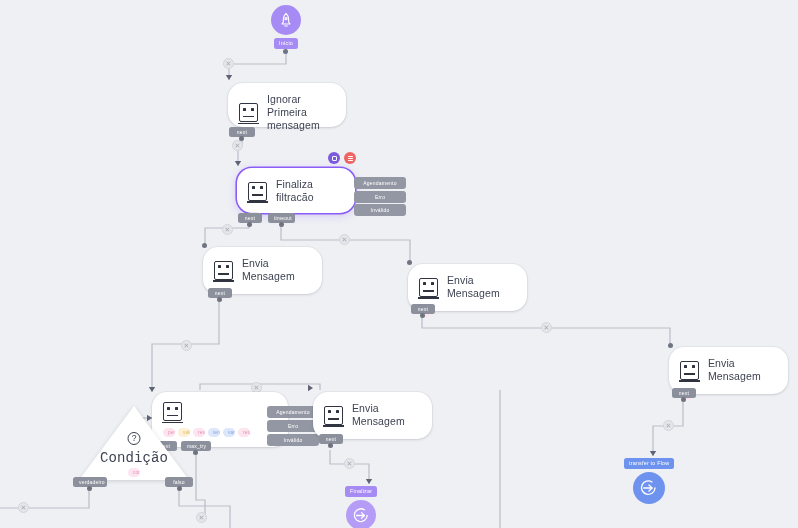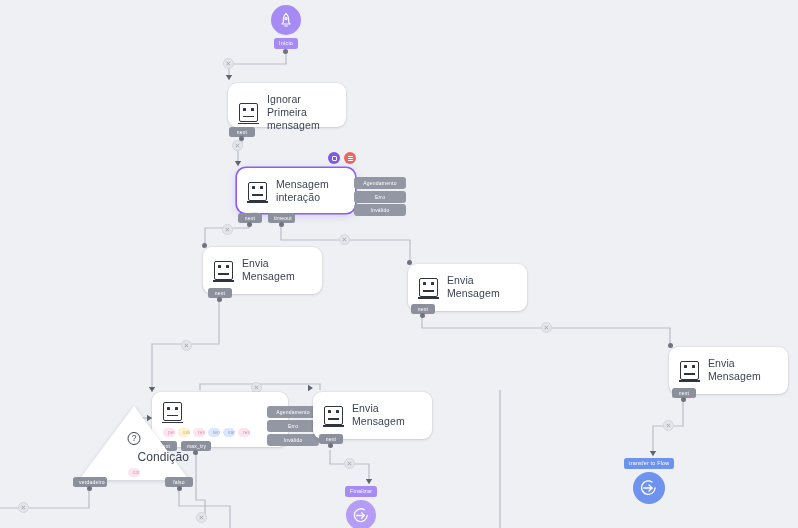--- a/index.html
+++ b/index.html
@@ -13,21 +13,21 @@
     position: relative;
     width: 798px; height: 528px;
     background: #eef0f4;
   }
   #edges { position: absolute; inset: 0; width: 798px; height: 528px; pointer-events: none; }
 
   
   .node {
     position: absolute;
     background: #ffffff;
-    border-radius: 9px;
+    border-radius: 15px;
     box-shadow: 0 1px 3px rgba(20,25,40,.13), 0 0 0 1px rgba(20,25,40,.035);
     padding: 10px 12px 3px 11px;
   }
   .node.selected {
     box-shadow: 0 0 0 1.6px #8b5cf6, 0 2px 10px rgba(139,92,246,.30);
   }
   .node-head { display: flex; align-items: center; gap: 9px; }
   .node-title {
     font-size: 10.5px;
     color: #3e4352;
@@ -144,24 +144,25 @@
   .tri-wrap { position: absolute; }
   .tri {
     width: 0; height: 0;
     border-left: 55px solid transparent;
     border-right: 55px solid transparent;
     border-bottom: 74px solid #ffffff;
     filter: drop-shadow(0 1px 2px rgba(20,25,40,.16));
   }
   .tri-label {
     position: absolute;
-    width: 110px; text-align: right;
-    font-size: 12px; color: #3e4352;
+    width: 110px; text-align: center;
+    font-size: 14px; color: #3e4352;
     top: 44px; left: 0;
     letter-spacing: .1px;
+    font-family: Liberation Mono, monospace;
   }
   .tri-q {
     position: absolute;
     left: 50%; transform: translateX(-50%);
     top: 26px;
     width: 13px; height: 13px;
     border: 1.3px solid #3a3f4c;
     border-radius: 50%;
     font-size: 8.5px; line-height: 11px; text-align: center; color: #3a3f4c;
   }
@@ -284,21 +285,21 @@
     <div class="tbtn del">
         <i></i>
       </div>
   </div>
   <div class="node selected" style="left:237px;top:168px;width:118px;height:45px">
     <div class="node-head">
       <div class="face">
           <i></i>
           <u></u>
         </div>
-      <div class="node-title">Mensagem interação</div>
+      <div class="node-title">Finaliza filtracão</div>
     </div>
     <div class="chips">
       <div class="chip lav">
           <span>filtracão</span>
         </div>
     </div>
   </div>
   <div class="handle" style="left:238px;top:213px;width:24px">next</div>
   <div class="dot" style="left:247px;top:222px"></div>
   <div class="handle" style="left:268px;top:213px;width:27px">timeout</div>

